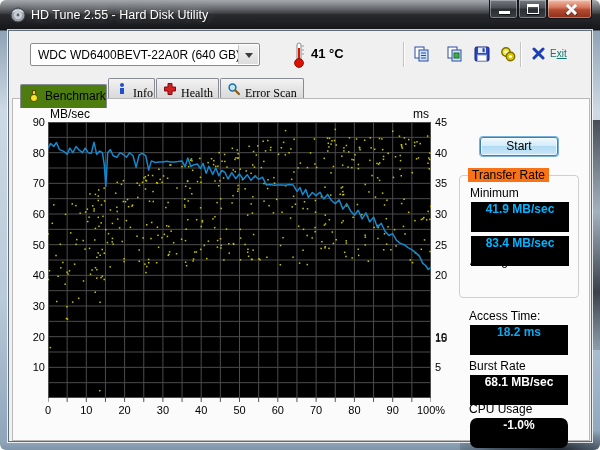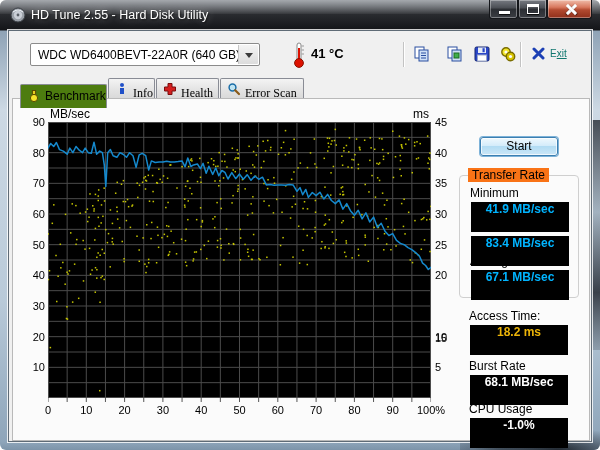--- a/index.html
+++ b/index.html
@@ -78,21 +78,21 @@
   .groupbox{position:absolute;left:446px;top:76px;width:120px;height:123px;border:1px solid #cfcfcf;border-radius:4px;}
   .groupbox-title{position:absolute;left:8px;top:-8px;background:#f97316;padding:0 4px;font-size:12px;color:#000;}
   .plabel{position:absolute;font-size:12px;color:#000;white-space:nowrap;}
   .vbox{position:absolute;width:98px;height:30px;background:#000;text-align:center;
     font-size:12px;font-weight:bold;line-height:15px;}
   .gb-l1{left:10px;top:10px;} .gb-v1{left:11px;top:26px;}
   .gb-l2{left:10px;top:44px;} .gb-v2{left:11px;top:60px;}
   .gb-l3{left:10px;top:78px;} .gb-v3{left:11px;top:94px;}
   .lbl-access{left:456px;top:210px;} .box-access{left:457px;top:226px;}
   .lbl-burst{left:456px;top:260px;}  .box-burst{left:457px;top:276px;}
-  .lbl-cpu{left:456px;top:303px;}    .box-cpu{left:457px;top:319px;}
+  .lbl-cpu{left:456px;top:303px;}    .box-cpu{left:457px;top:319px;border-radius:7px;}
 </style>
 </head>
 <body>
 
 <div class="window">
   <div class="frame-smudge2"></div>
   <div class="frame-smudge1"></div>
 
   <div class="titlebar">
     <div class="titlebar-sheen"></div>
@@ -776,25 +776,24 @@
 
       <div class="start-btn">Start</div>
 
       <div class="groupbox">
         <div class="groupbox-title">Transfer Rate</div>
         <div class="plabel gb-l1">Minimum</div>
         <div class="vbox gb-v1" style="color: rgb(0, 180, 255);">41.9 MB/sec</div>
         <div class="plabel gb-l2">Maximum</div>
         <div class="vbox gb-v2" style="color: rgb(0, 180, 255);">83.4 MB/sec</div>
         <div class="plabel gb-l3">Average:</div>
-        <div class="vbox gb-v3" style="color: rgb(0, 180, 255);">67.1 MB/sec</div>
       </div>
 
       <div class="plabel lbl-access">Access Time:</div>
-      <div class="vbox box-access" style="color: #eab308;">18.2 ms</div>
+      <div class="vbox box-access" style="color: #0ea5e9;">18.2 ms</div>
 
       <div class="plabel lbl-burst">Burst Rate</div>
       <div class="vbox box-burst" style="color: rgb(255, 255, 255);">68.1 MB/sec</div>
 
       <div class="plabel lbl-cpu">CPU Usage</div>
       <div class="vbox box-cpu" style="color: rgb(255, 255, 255);">-1.0%</div>
 
     </div>
   </div>
 </div>

